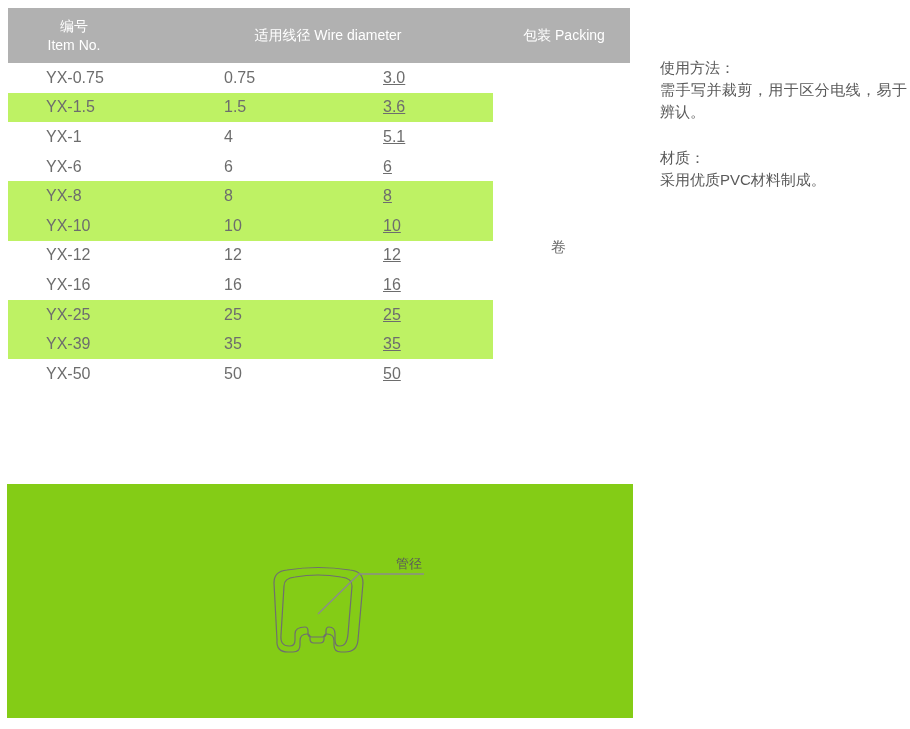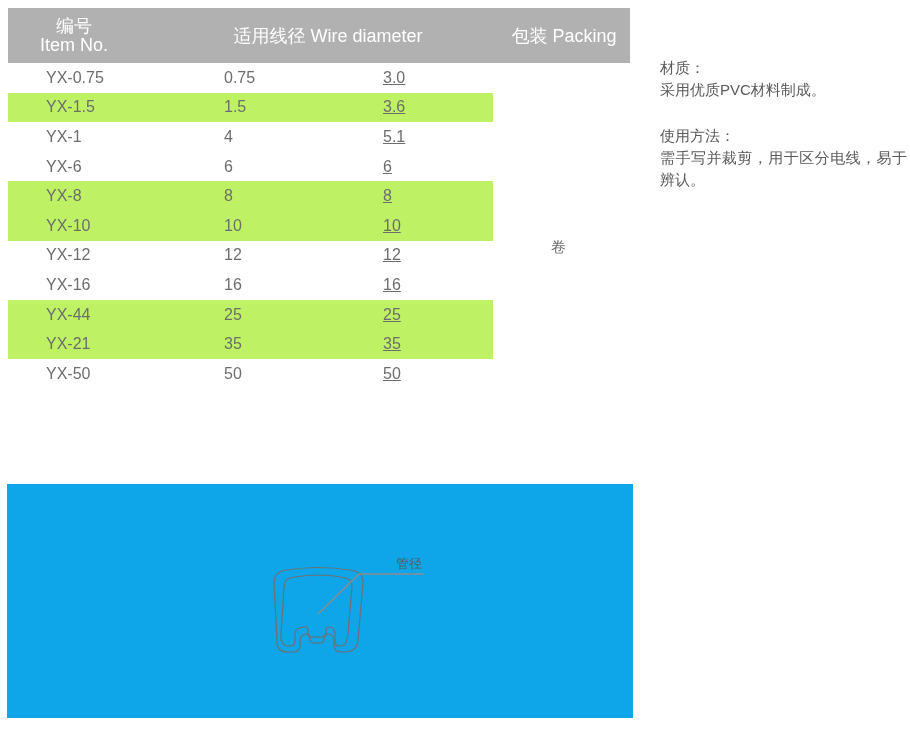--- a/index.html
+++ b/index.html
@@ -5,21 +5,21 @@
   * { margin:0; padding:0; box-sizing:border-box; }
   html,body { background:#ffffff; }
   .page {
     position:relative; width:910px; height:729px; background:#ffffff;
     font-family:"Liberation Sans","DejaVu Sans",sans-serif; overflow:hidden;
   }
 
   
   .thead {
     position:absolute; left:8px; top:8px; width:622px; height:55px;
-    background:#b1b1b1; color:#ffffff; font-size:18px;
+    background:#b1b1b1; color:#ffffff; font-size:14px;
   }
   .th-item {
     position:absolute; left:0; top:0; width:132px; height:100%;
     display:flex; flex-direction:column; align-items:center; justify-content:center;
     line-height:19px;
   }
   .th-wire {
     position:absolute; left:124px; top:0; width:392px; height:100%;
     display:flex; align-items:center; justify-content:center;
   }
@@ -49,21 +49,21 @@
   .info {
     position:absolute; left:660px; top:57px; width:247px;
     color:#5a5a5a; font-size:15px; line-height:22px;
   }
   .info .block { margin-bottom:24px; }
   .just { text-align:justify; }
 
   
   .diagram-box {
     position:absolute; left:7px; top:484px; width:626px; height:234px;
-    background:#0ea5e9;
+    background:#84cc16;
   }
   .diagram-box svg { display:block; width:626px; height:234px; }
   .profile-path { fill:none; stroke:#6f6f6f; stroke-width:1.2; stroke-linejoin:round; }
   .leader-path  { fill:none; stroke:#8c8c8c; stroke-width:1.4; }
   .svg-label { font-family:"Liberation Sans","DejaVu Sans",sans-serif; font-size:13px; fill:#5a5a5a; }
 </style>
 </head>
 <body>
 
 <div class="page">
@@ -112,46 +112,46 @@
         <span class="cell c1">YX-12</span>
         <span class="cell c2">12</span>
         <span class="cell c3">12</span>
       </div>
       <div class="trow">
         <span class="cell c1">YX-16</span>
         <span class="cell c2">16</span>
         <span class="cell c3">16</span>
       </div>
       <div class="trow striped">
-        <span class="cell c1">YX-44</span>
+        <span class="cell c1">YX-25</span>
         <span class="cell c2">25</span>
         <span class="cell c3">25</span>
       </div>
       <div class="trow striped">
-        <span class="cell c1">YX-21</span>
+        <span class="cell c1">YX-39</span>
         <span class="cell c2">35</span>
         <span class="cell c3">35</span>
       </div>
       <div class="trow">
         <span class="cell c1">YX-50</span>
         <span class="cell c2">50</span>
         <span class="cell c3">50</span>
       </div>
     </div>
 
   <div class="packing-cell">卷</div>
 
   <div class="info">
     <div class="block">
+      <div>使用方法：</div>
+      <div class="just">需手写并裁剪，用于区分电线，易于辨认。</div>
+    </div>
+    <div class="block">
       <div>材质：</div>
       <div>采用优质PVC材料制成。</div>
-    </div>
-    <div class="block">
-      <div>使用方法：</div>
-      <div class="just">需手写并裁剪，用于区分电线，易于辨认。</div>
     </div>
   </div>
 
   <div class="diagram-box">
     <svg viewBox="0 0 626 234">
 
       <path class="profile-path" d="
         M 267 99
         Q 267 87 280 86
         Q 311 81 343 86

